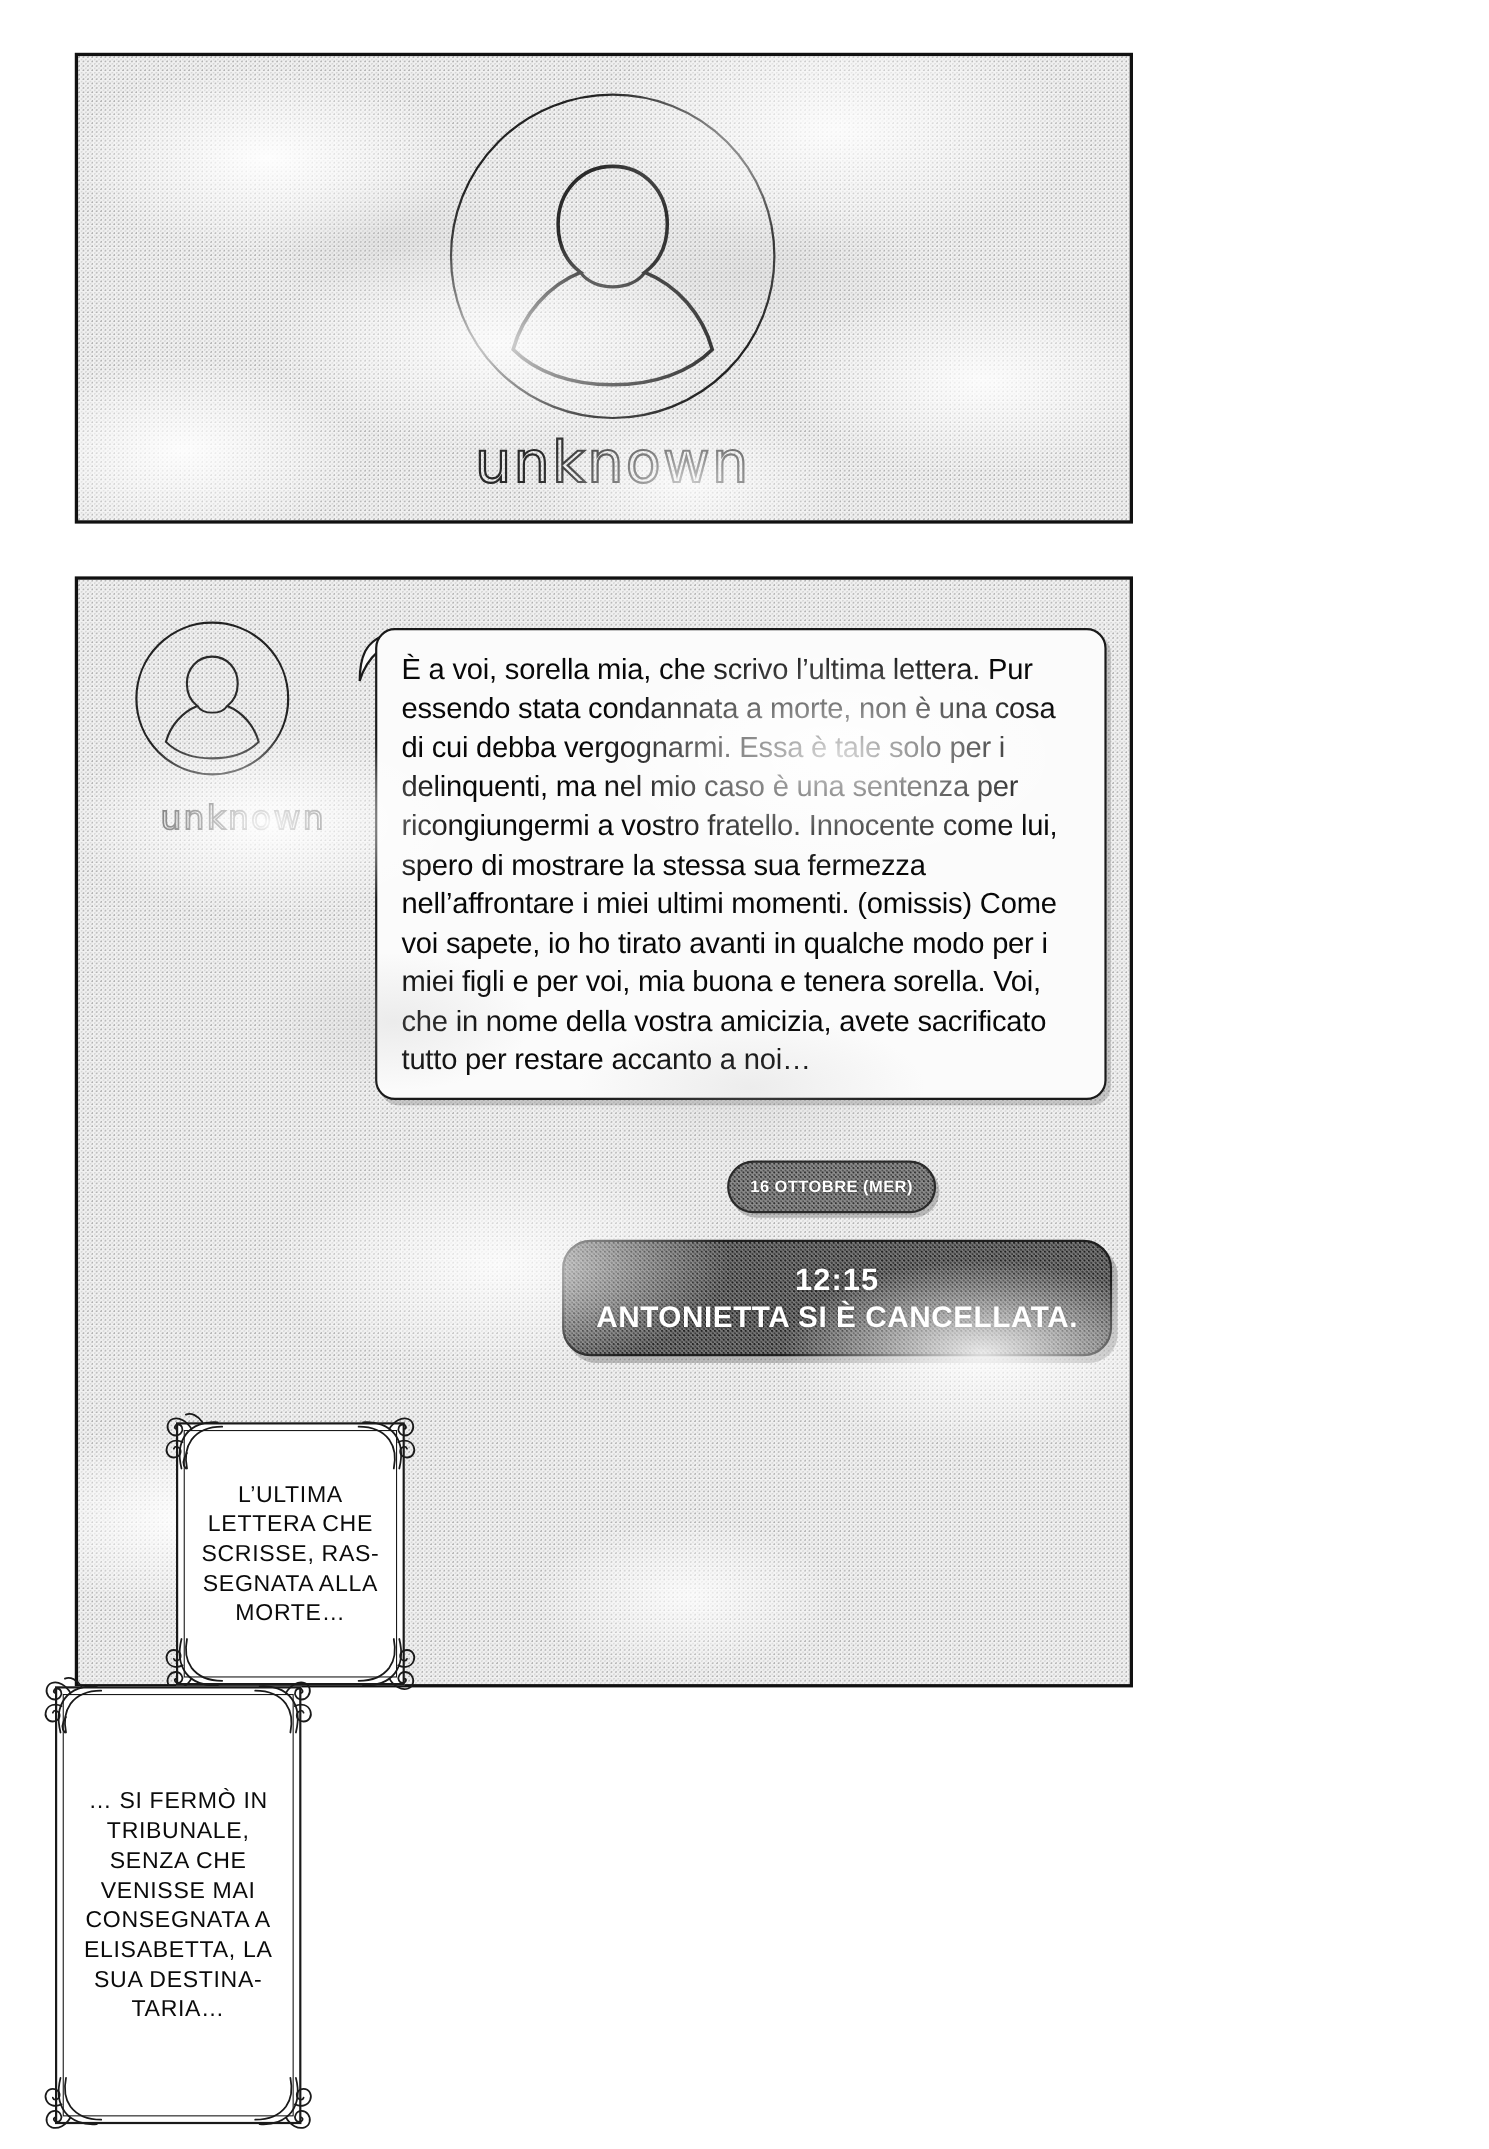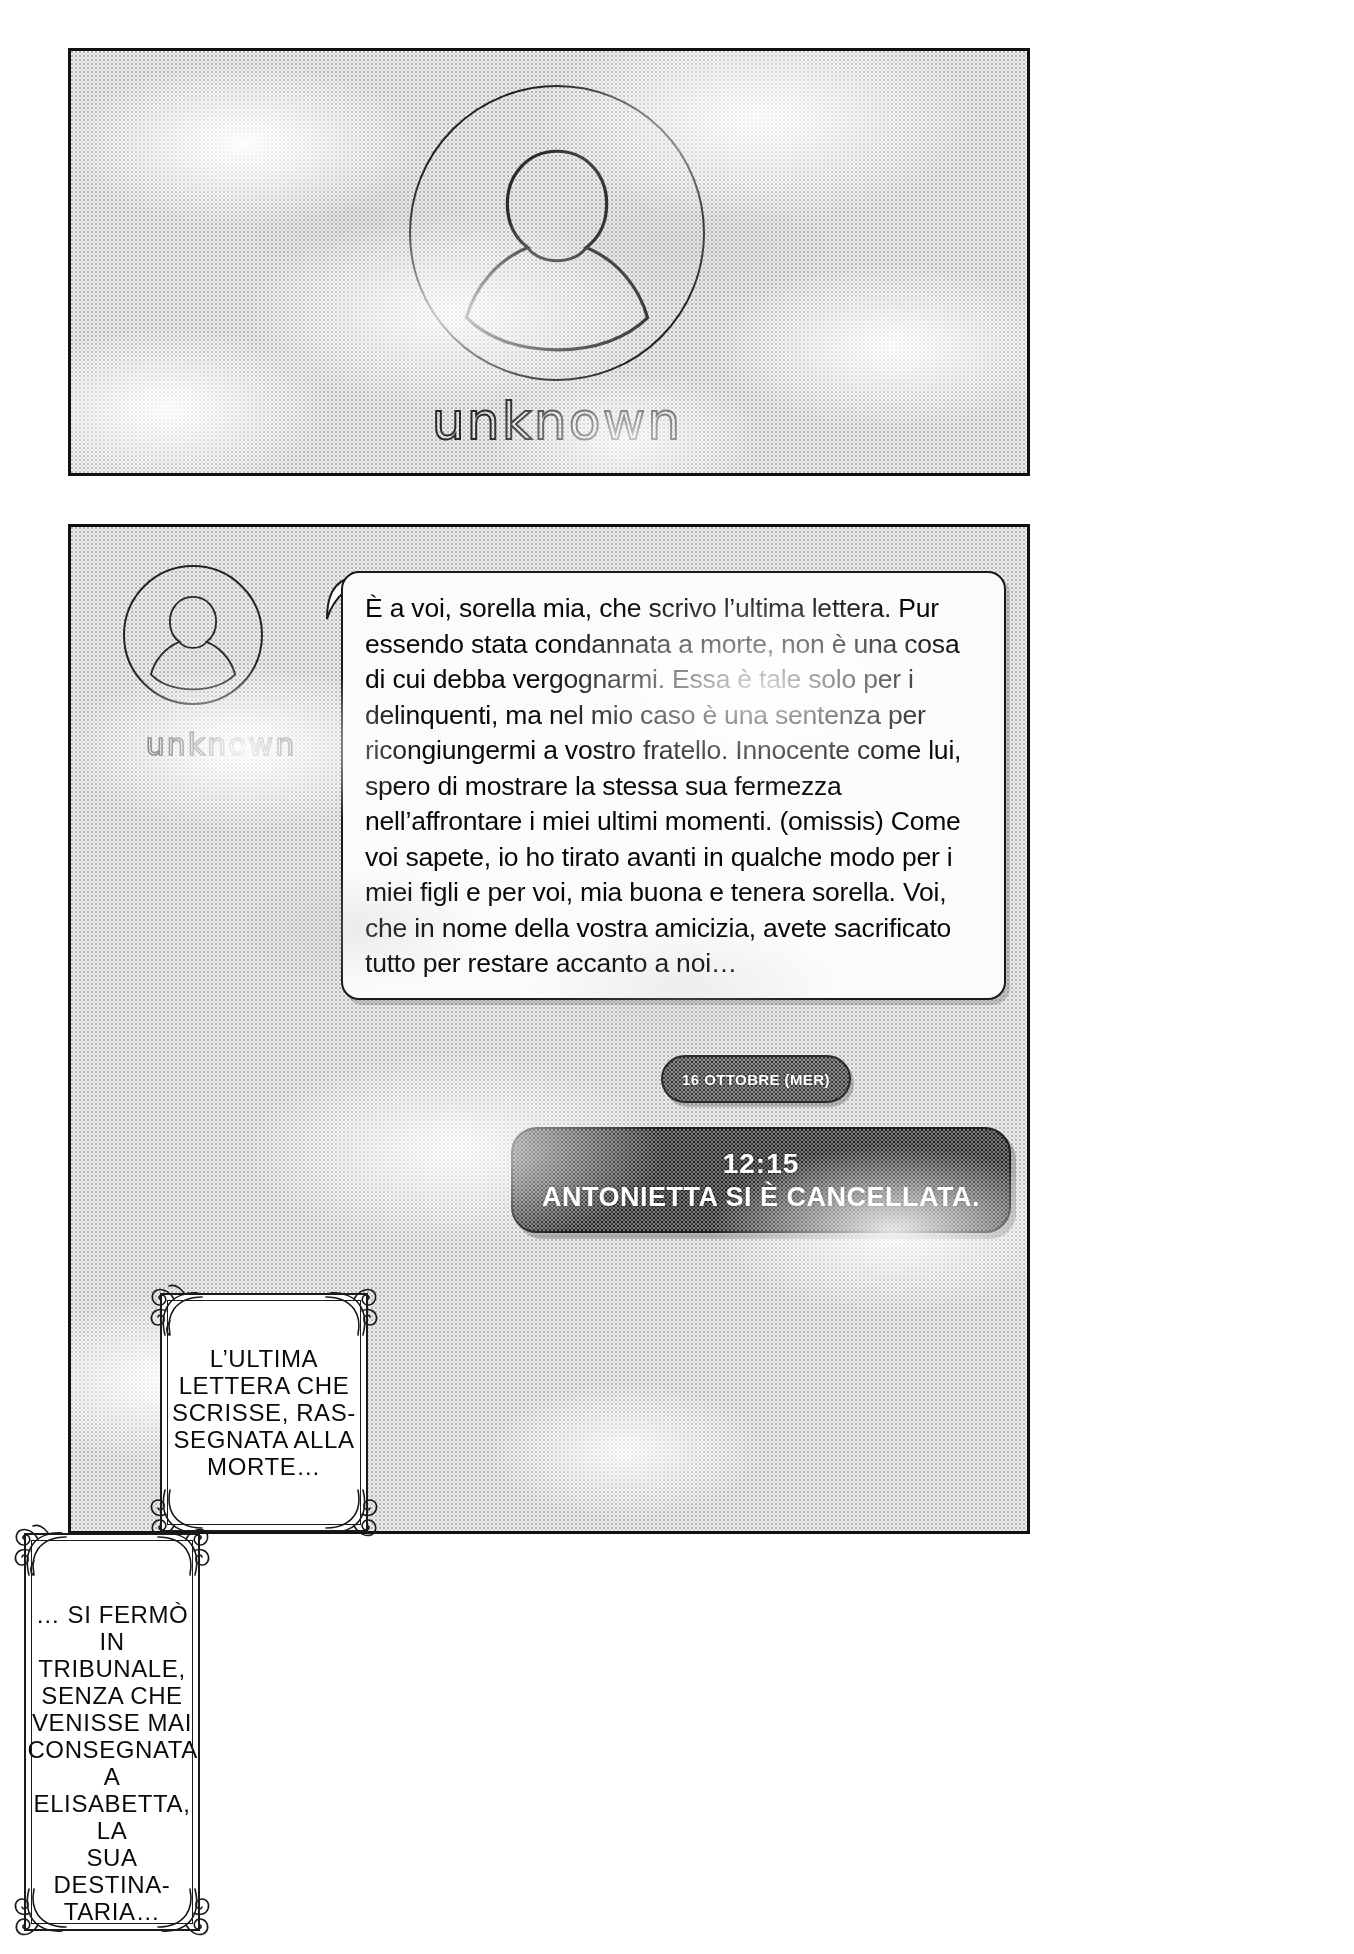--- a/index.html
+++ b/index.html
@@ -209,41 +209,40 @@
     background: #ffffff;
     border: 2.5px solid #1a1a1a;
     box-sizing: border-box;
     display: flex;
     align-items: center;
     justify-content: center;
     text-align: center;
   }
   .caption-text {
     font-family: "Liberation Sans", sans-serif;
-    font-size: 24px;
+    font-size: 21px;
     line-height: 27px;
     letter-spacing: 0.6px;
     color: #0b0b0b;
     white-space: pre-line;
     padding: 4px 10px;
   }
   #caption-1 {
     left: 160px;
     top: 1293px;
     width: 208px;
     height: 239px;
     z-index: 6;
   }
   #caption-2 {
-    left: 24px;
+    left: 50px;
     top: 1533px;
-    width: 176px;
+    width: 224px;
     height: 398px;
     z-index: 7;
-    align-items: flex-end;
   }
   
   .caption-box .inner-rule {
     position: absolute;
     inset: 5px;
     border: 1px solid #1a1a1a;
     pointer-events: none;
   }
   
   .flourish {

